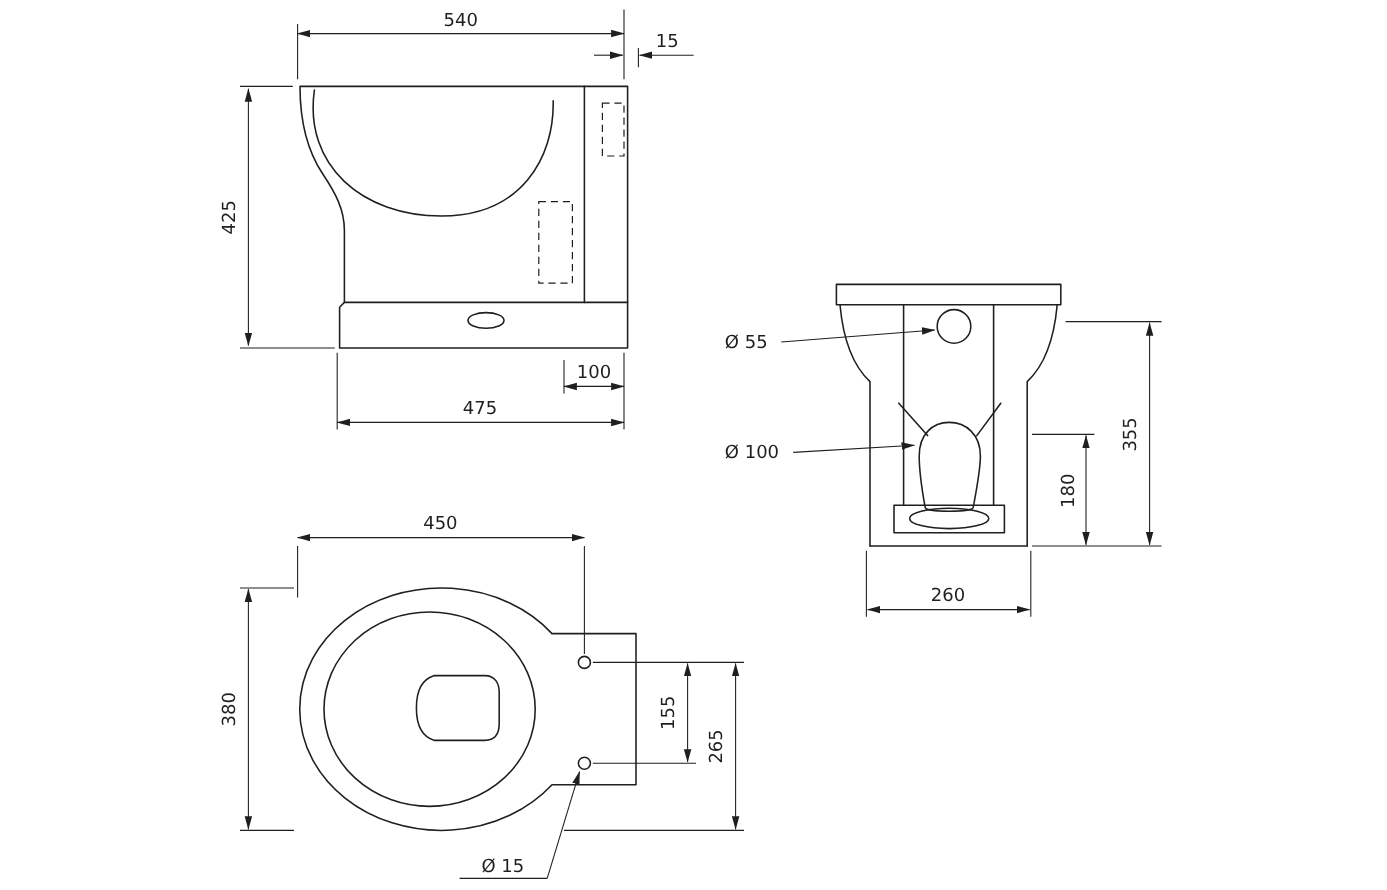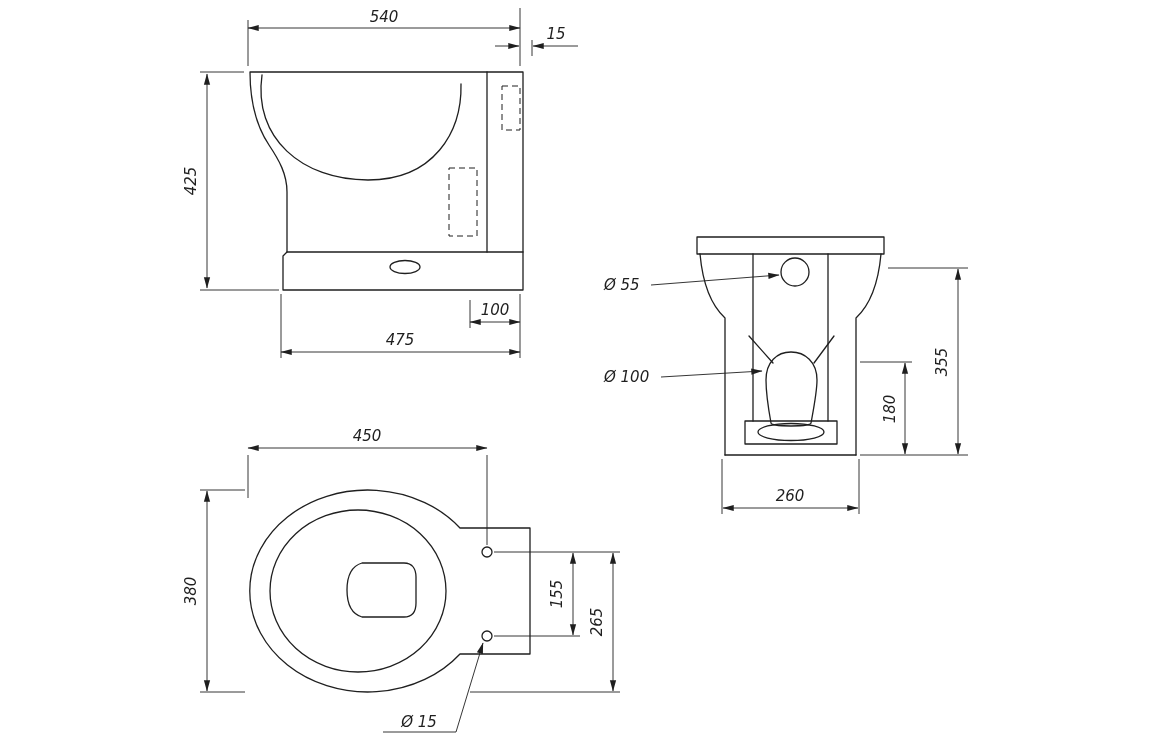--- a/index.html
+++ b/index.html
@@ -7,21 +7,20 @@
     padding:0;
     background:#ffffff;
     font-family:"Liberation Sans", sans-serif;
   }
   .canvas{
     position:relative;
     width:1156px;
     height:742px;
     background:#ffffff;
     overflow:hidden;
-    font-style:italic;
   }
   svg text{
     font-family:"DejaVu Sans","Liberation Sans",sans-serif;
     font-size:15px;
     fill:#1f1f1f;
   }
   .ol{   
     fill:none;
     stroke:#1f1f1f;
     stroke-width:1.3;

